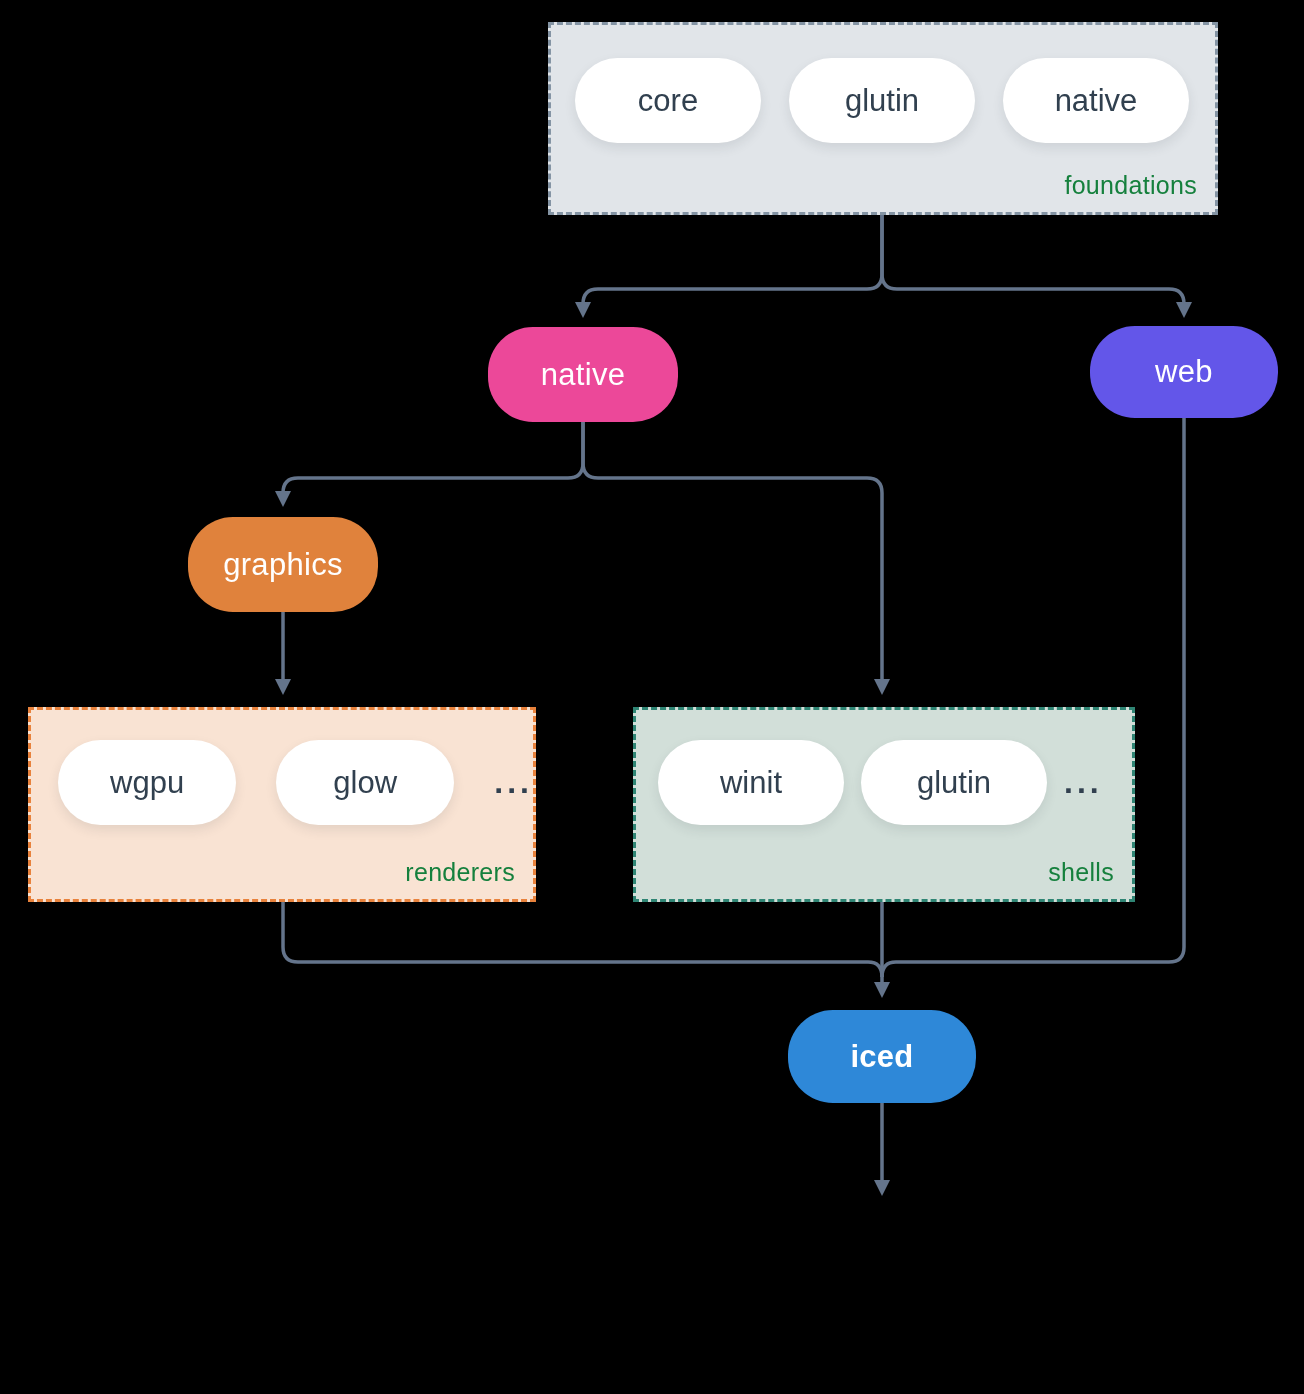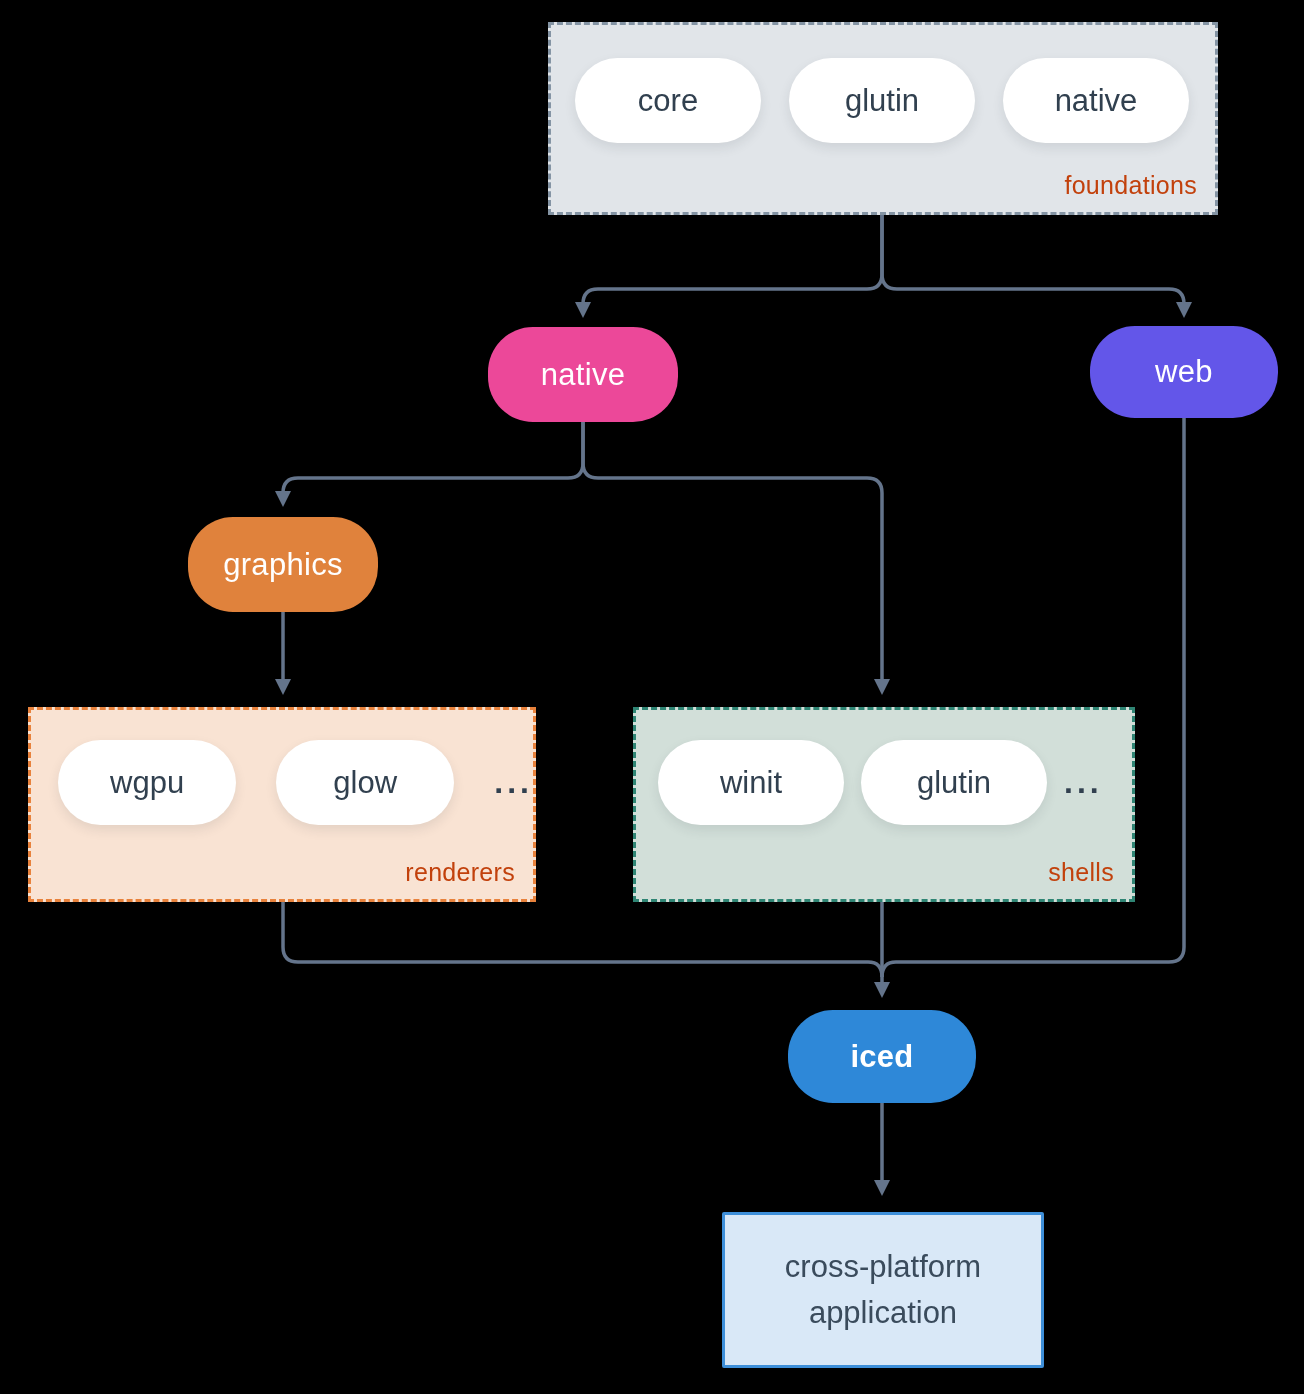--- a/index.html
+++ b/index.html
@@ -30,21 +30,21 @@
   }
   .group-box .pill-row {
     display: flex;
     align-items: flex-start;
   }
   .group-label {
     position: absolute;
     right: 18px;
     bottom: 12px;
     font-size: 25px;
-    color: #c2410c;
+    color: #15803d;
     letter-spacing: 0.3px;
   }
   #group-foundations {
     left: 548px; top: 22px;
     width: 670px; height: 193px;
     background: #E1E5E9;
     border-color: #8494A4;
   }
   #group-foundations .pill-row { padding: 33px 0 0 24px; gap: 28px; }
   #group-renderers {
@@ -177,15 +177,14 @@
     <div class="pill-row">
       <div class="pill white">winit</div>
       <div class="pill white">glutin</div>
       <div class="ellipsis">...</div>
     </div>
     <div class="group-label">shells</div>
   </div>
 
   <div class="node" id="node-iced">iced</div>
 
-  <div id="node-application">cross-platform application</div>
 
 </div>
 
 </body></html>

